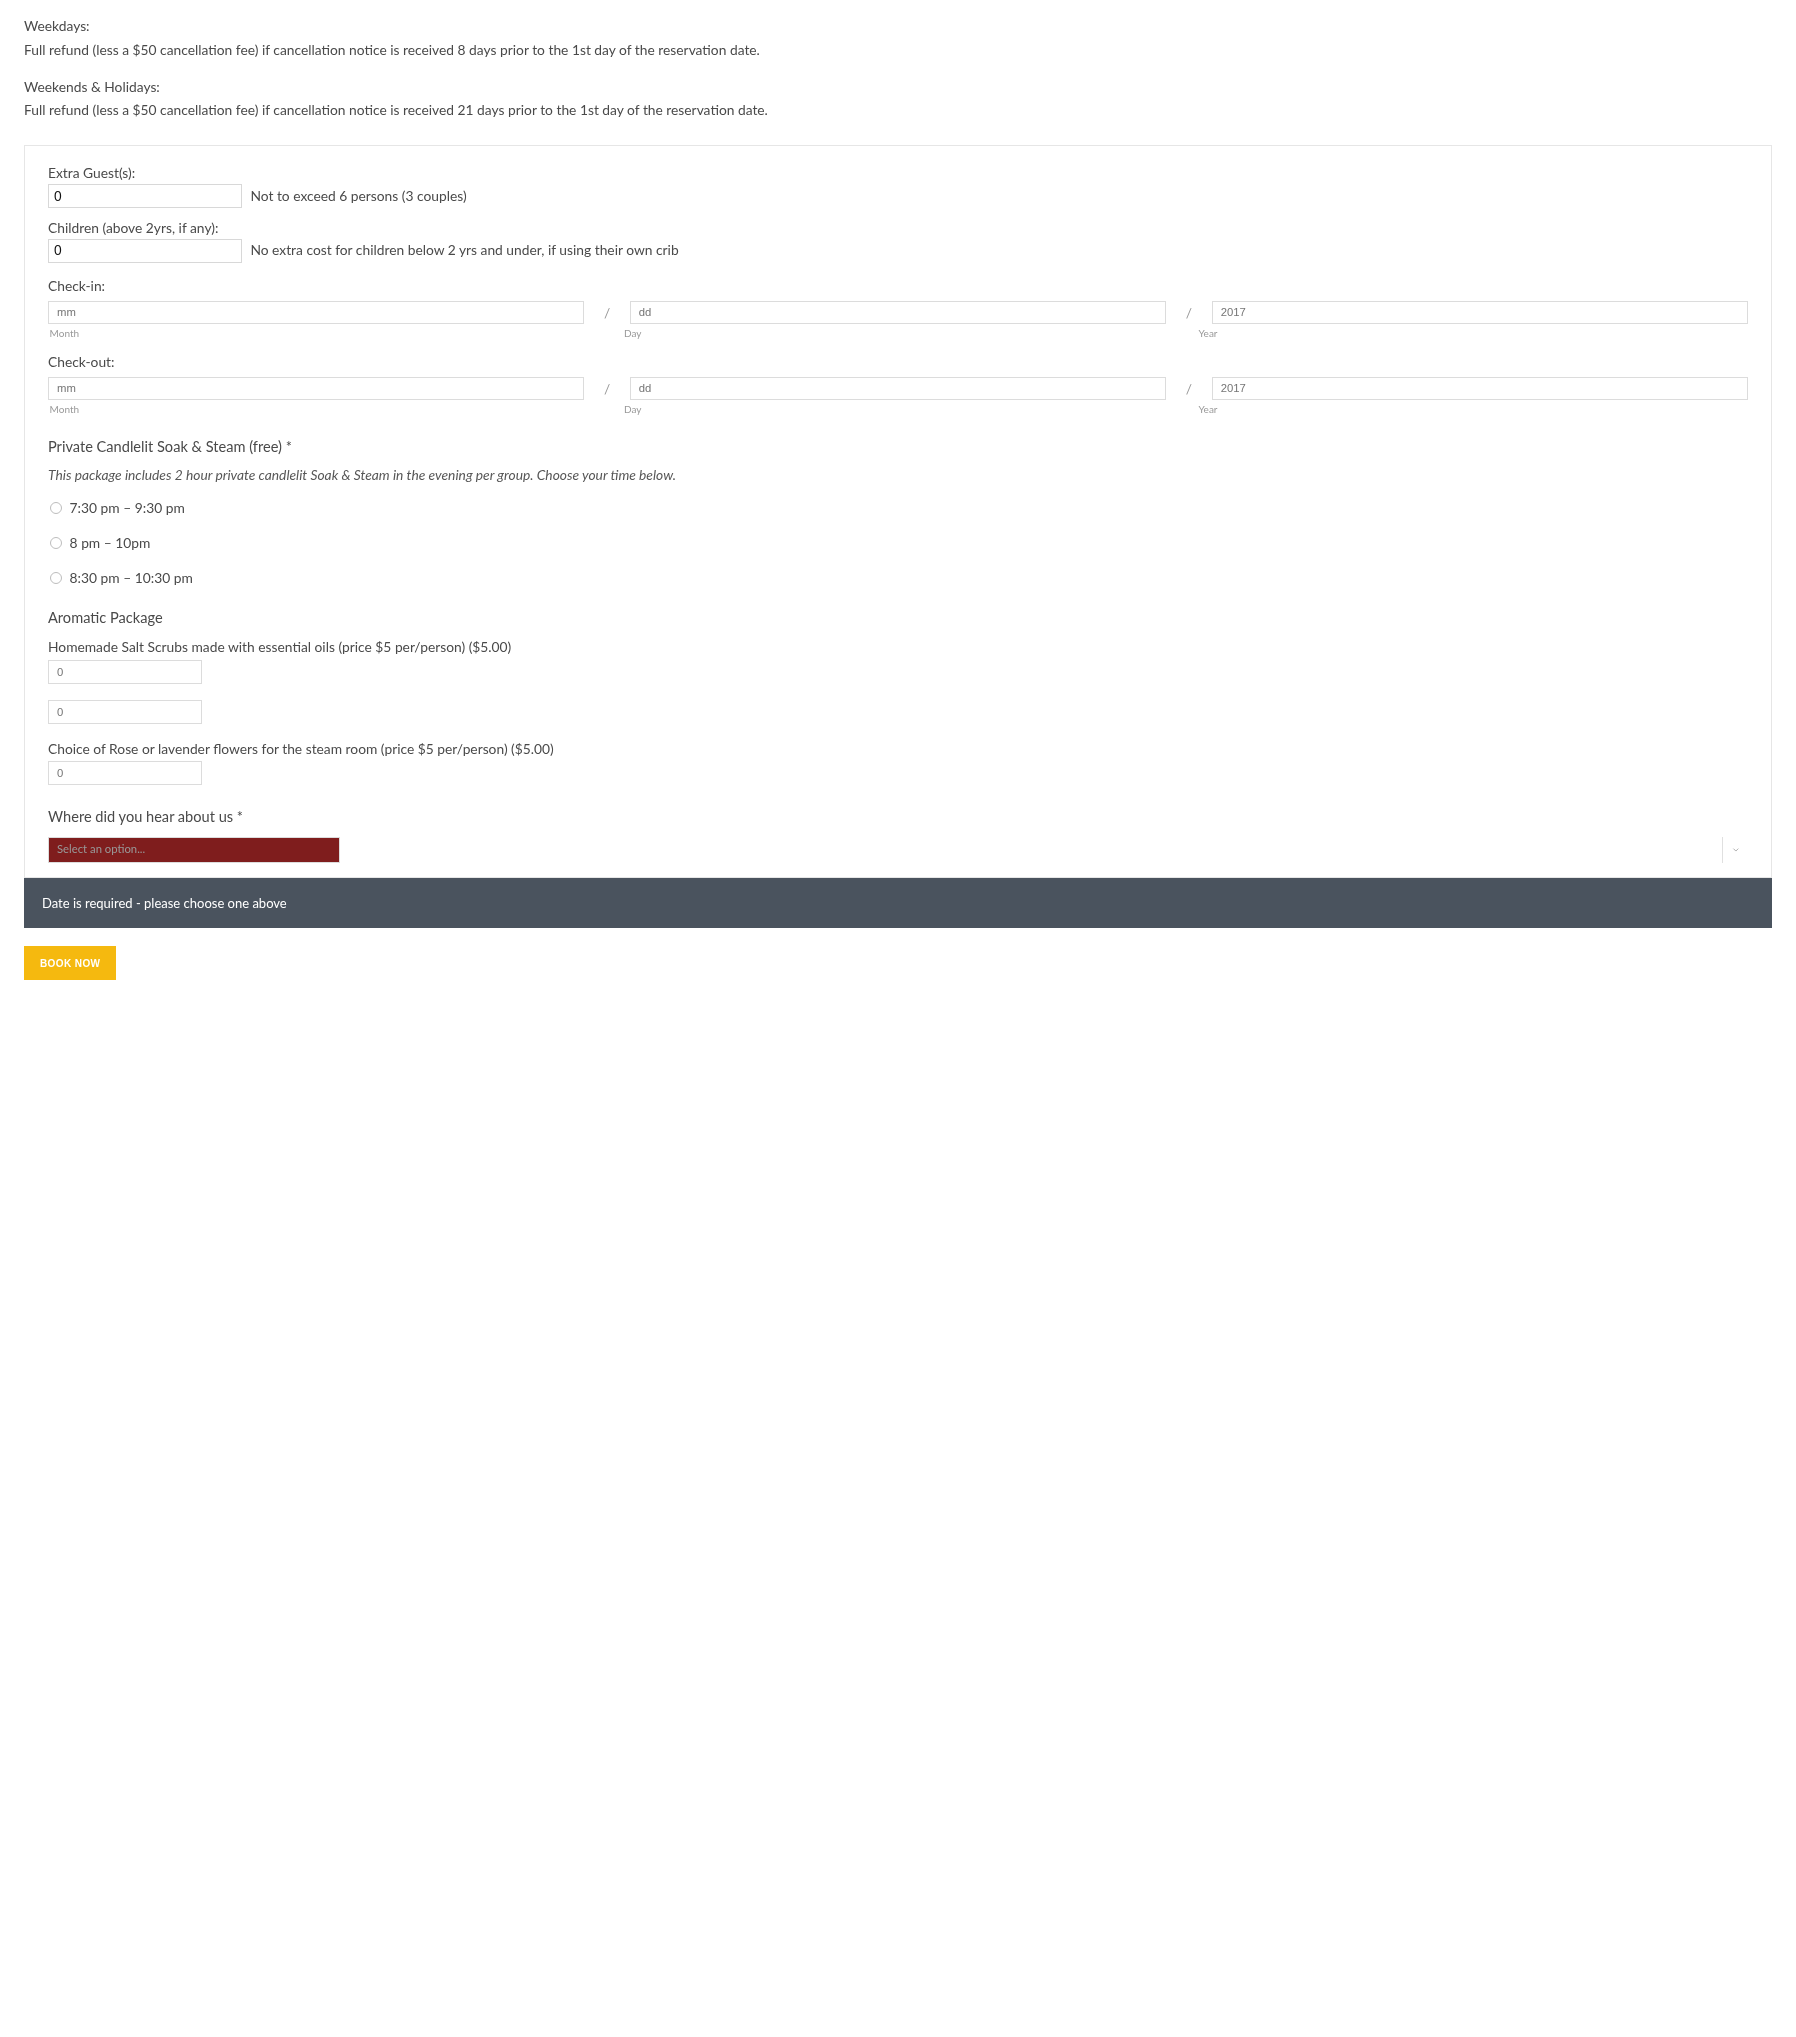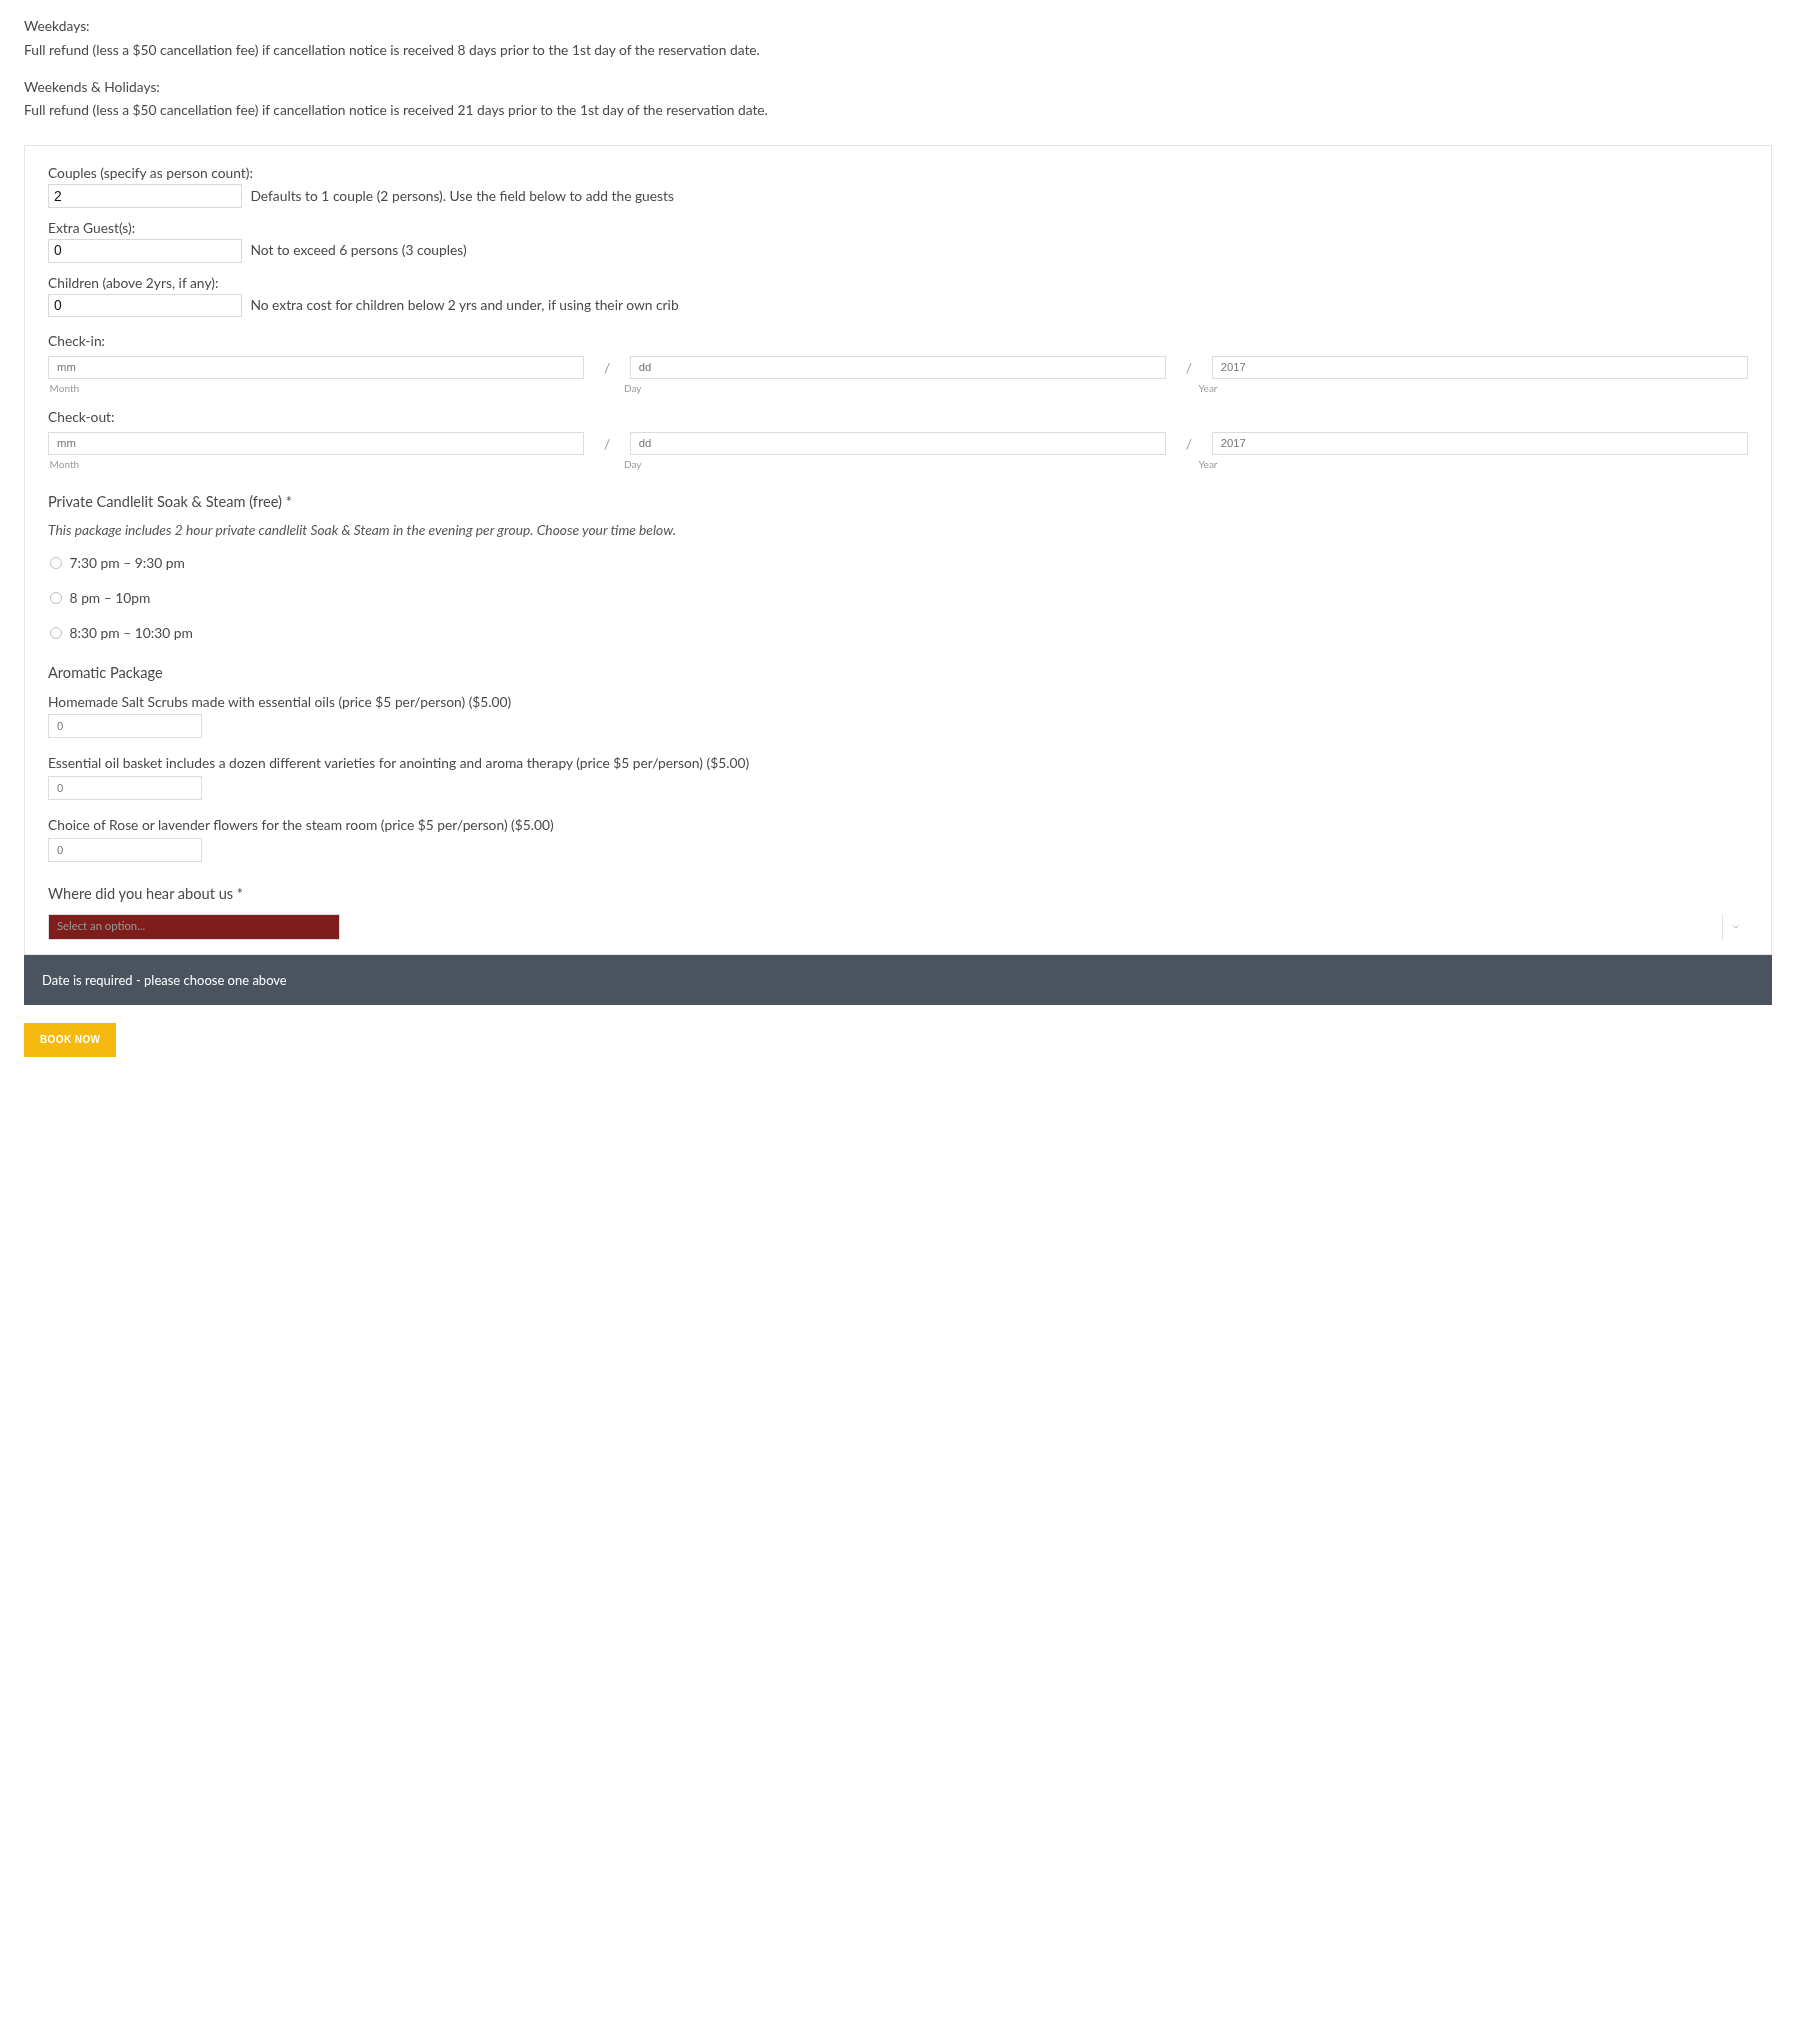--- a/index.html
+++ b/index.html
@@ -126,25 +126,20 @@
 
 <div class="intro">
   <p class="hdr">Weekdays:</p>
   <p>Full refund (less a $50 cancellation fee) if cancellation notice is received 8 days prior to the 1st day of the reservation date.</p>
   <p class="hdr">Weekends &amp; Holidays:</p>
   <p>Full refund (less a $50 cancellation fee) if cancellation notice is received 21 days prior to the 1st day of the reservation date.</p>
 </div>
 
 <div class="form-box">
 
-  <div class="field-row">
-    <label>Couples (specify as person count):</label>
-    <input type="text" class="small" value="2" style="">
-    <span class="inline-note">Defaults to 1 couple (2 persons). Use the field below to add the guests</span>
-  </div>
 
   <div class="field-row">
     <label>Extra Guest(s):</label>
     <input type="text" class="small" value="0" style="">
     <span class="inline-note">Not to exceed 6 persons (3 couples)</span>
   </div>
 
   <div class="field-row">
     <label>Children (above 2yrs, if any):</label>
     <input type="text" class="small" value="0" style="">
@@ -200,21 +195,20 @@
     <span class="radio-label">8:30 pm – 10:30 pm</span>
   </div>
 
   <div class="section-h">Aromatic Package</div>
 
   <div class="pkg-item">
     <div class="pkg-item-label">Homemade Salt Scrubs made with essential oils (price $5 per/person) ($5.00)</div>
     <input class="numbox" placeholder="0" style="">
   </div>
   <div class="pkg-item">
-    <div class="pkg-item-label">Essential oil basket includes a dozen different varieties for anointing and aroma therapy (price $5 per/person) ($5.00)</div>
     <input class="numbox" placeholder="0" style="">
   </div>
   <div class="pkg-item">
     <div class="pkg-item-label">Choice of Rose or lavender flowers for the steam room (price $5 per/person) ($5.00)</div>
     <input class="numbox" placeholder="0" style="">
   </div>
 
   <div class="section-h">Where did you hear about us *</div>
   <div class="select-wrap">
     <div class="select-box">Select an option...</div>

